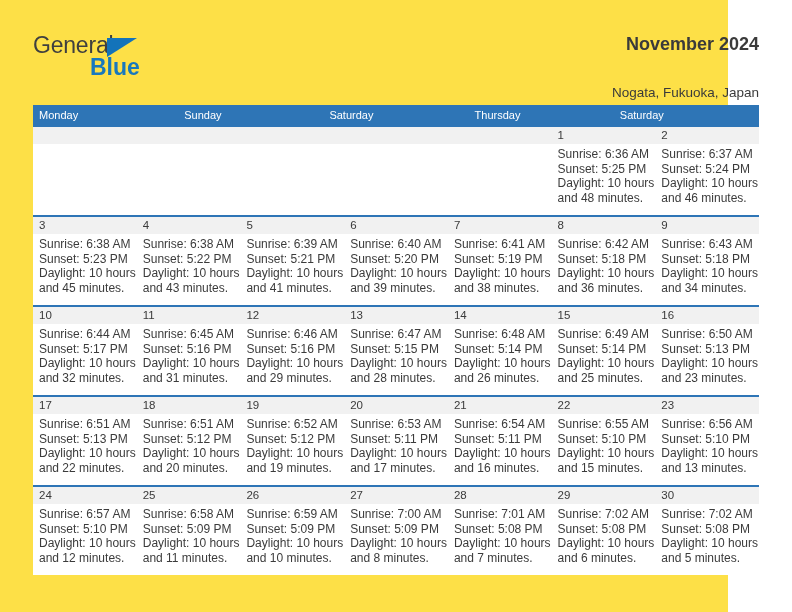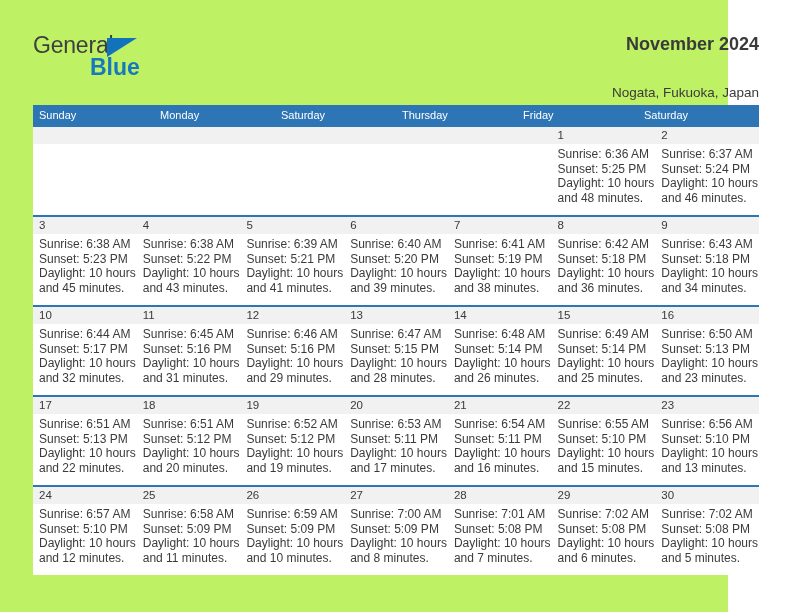--- a/index.html
+++ b/index.html
@@ -9,21 +9,21 @@
     width: 792px;
     height: 612px;
     background: #ffffff;
     font-family: "Liberation Sans", sans-serif;
     -webkit-font-smoothing: antialiased;
   }
   .page {
     position: relative;
     width: 728px;
     height: 612px;
-    background: #bef264;
+    background: #fde047;
   }
 
   
   .header {
     position: absolute;
     left: 33px;
     top: 28px;
     width: 726px;
     height: 70px;
   }
@@ -152,25 +152,24 @@
     <div class="title-block">
       <div class="cal-title">November 2024</div>
       <div class="cal-subtitle">Nogata, Fukuoka, Japan</div>
     </div>
 
   </div>
 
   <div class="calendar">
 
     <div class="weekdays">
+      <div class="weekday">Monday</div>
       <div class="weekday">Sunday</div>
-      <div class="weekday">Monday</div>
       <div class="weekday">Saturday</div>
       <div class="weekday">Thursday</div>
-      <div class="weekday">Friday</div>
       <div class="weekday">Saturday</div>
     </div>
 
     <div id="weeks-container">
         <div class="week">
           <div class="daycell empty">
             <div class="numband"></div>
           </div>
           <div class="daycell empty">
             <div class="numband"></div>

